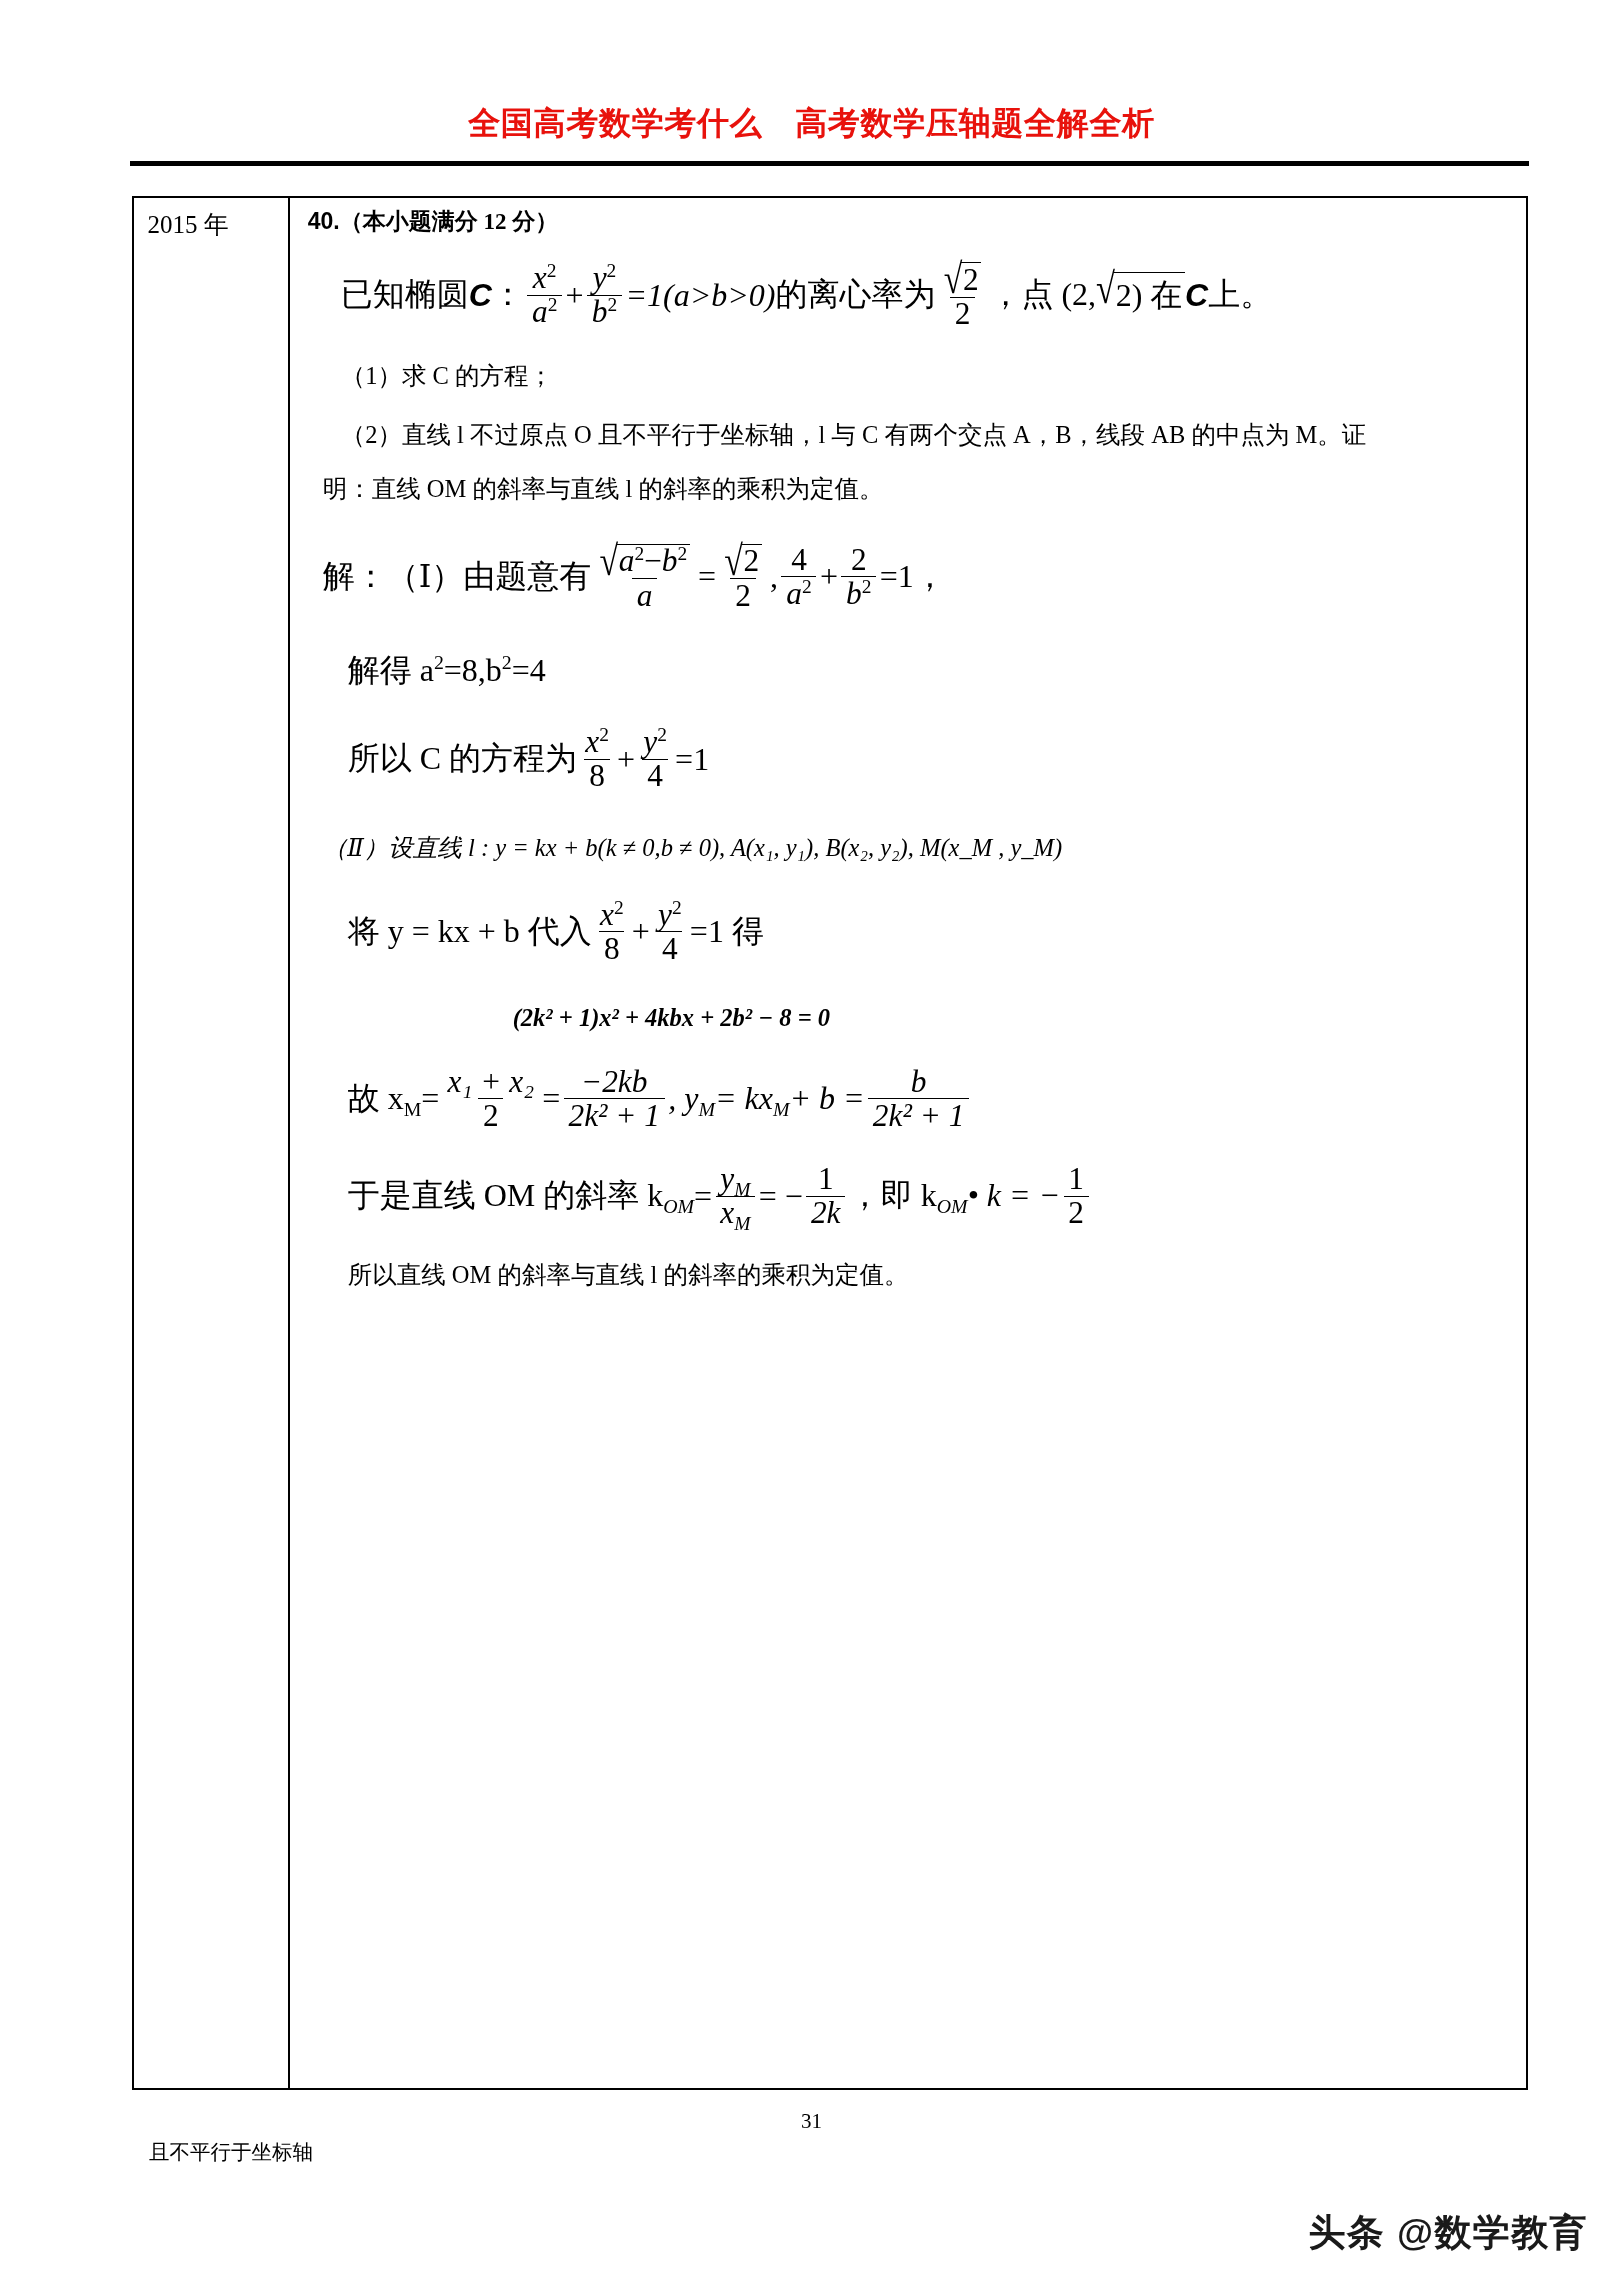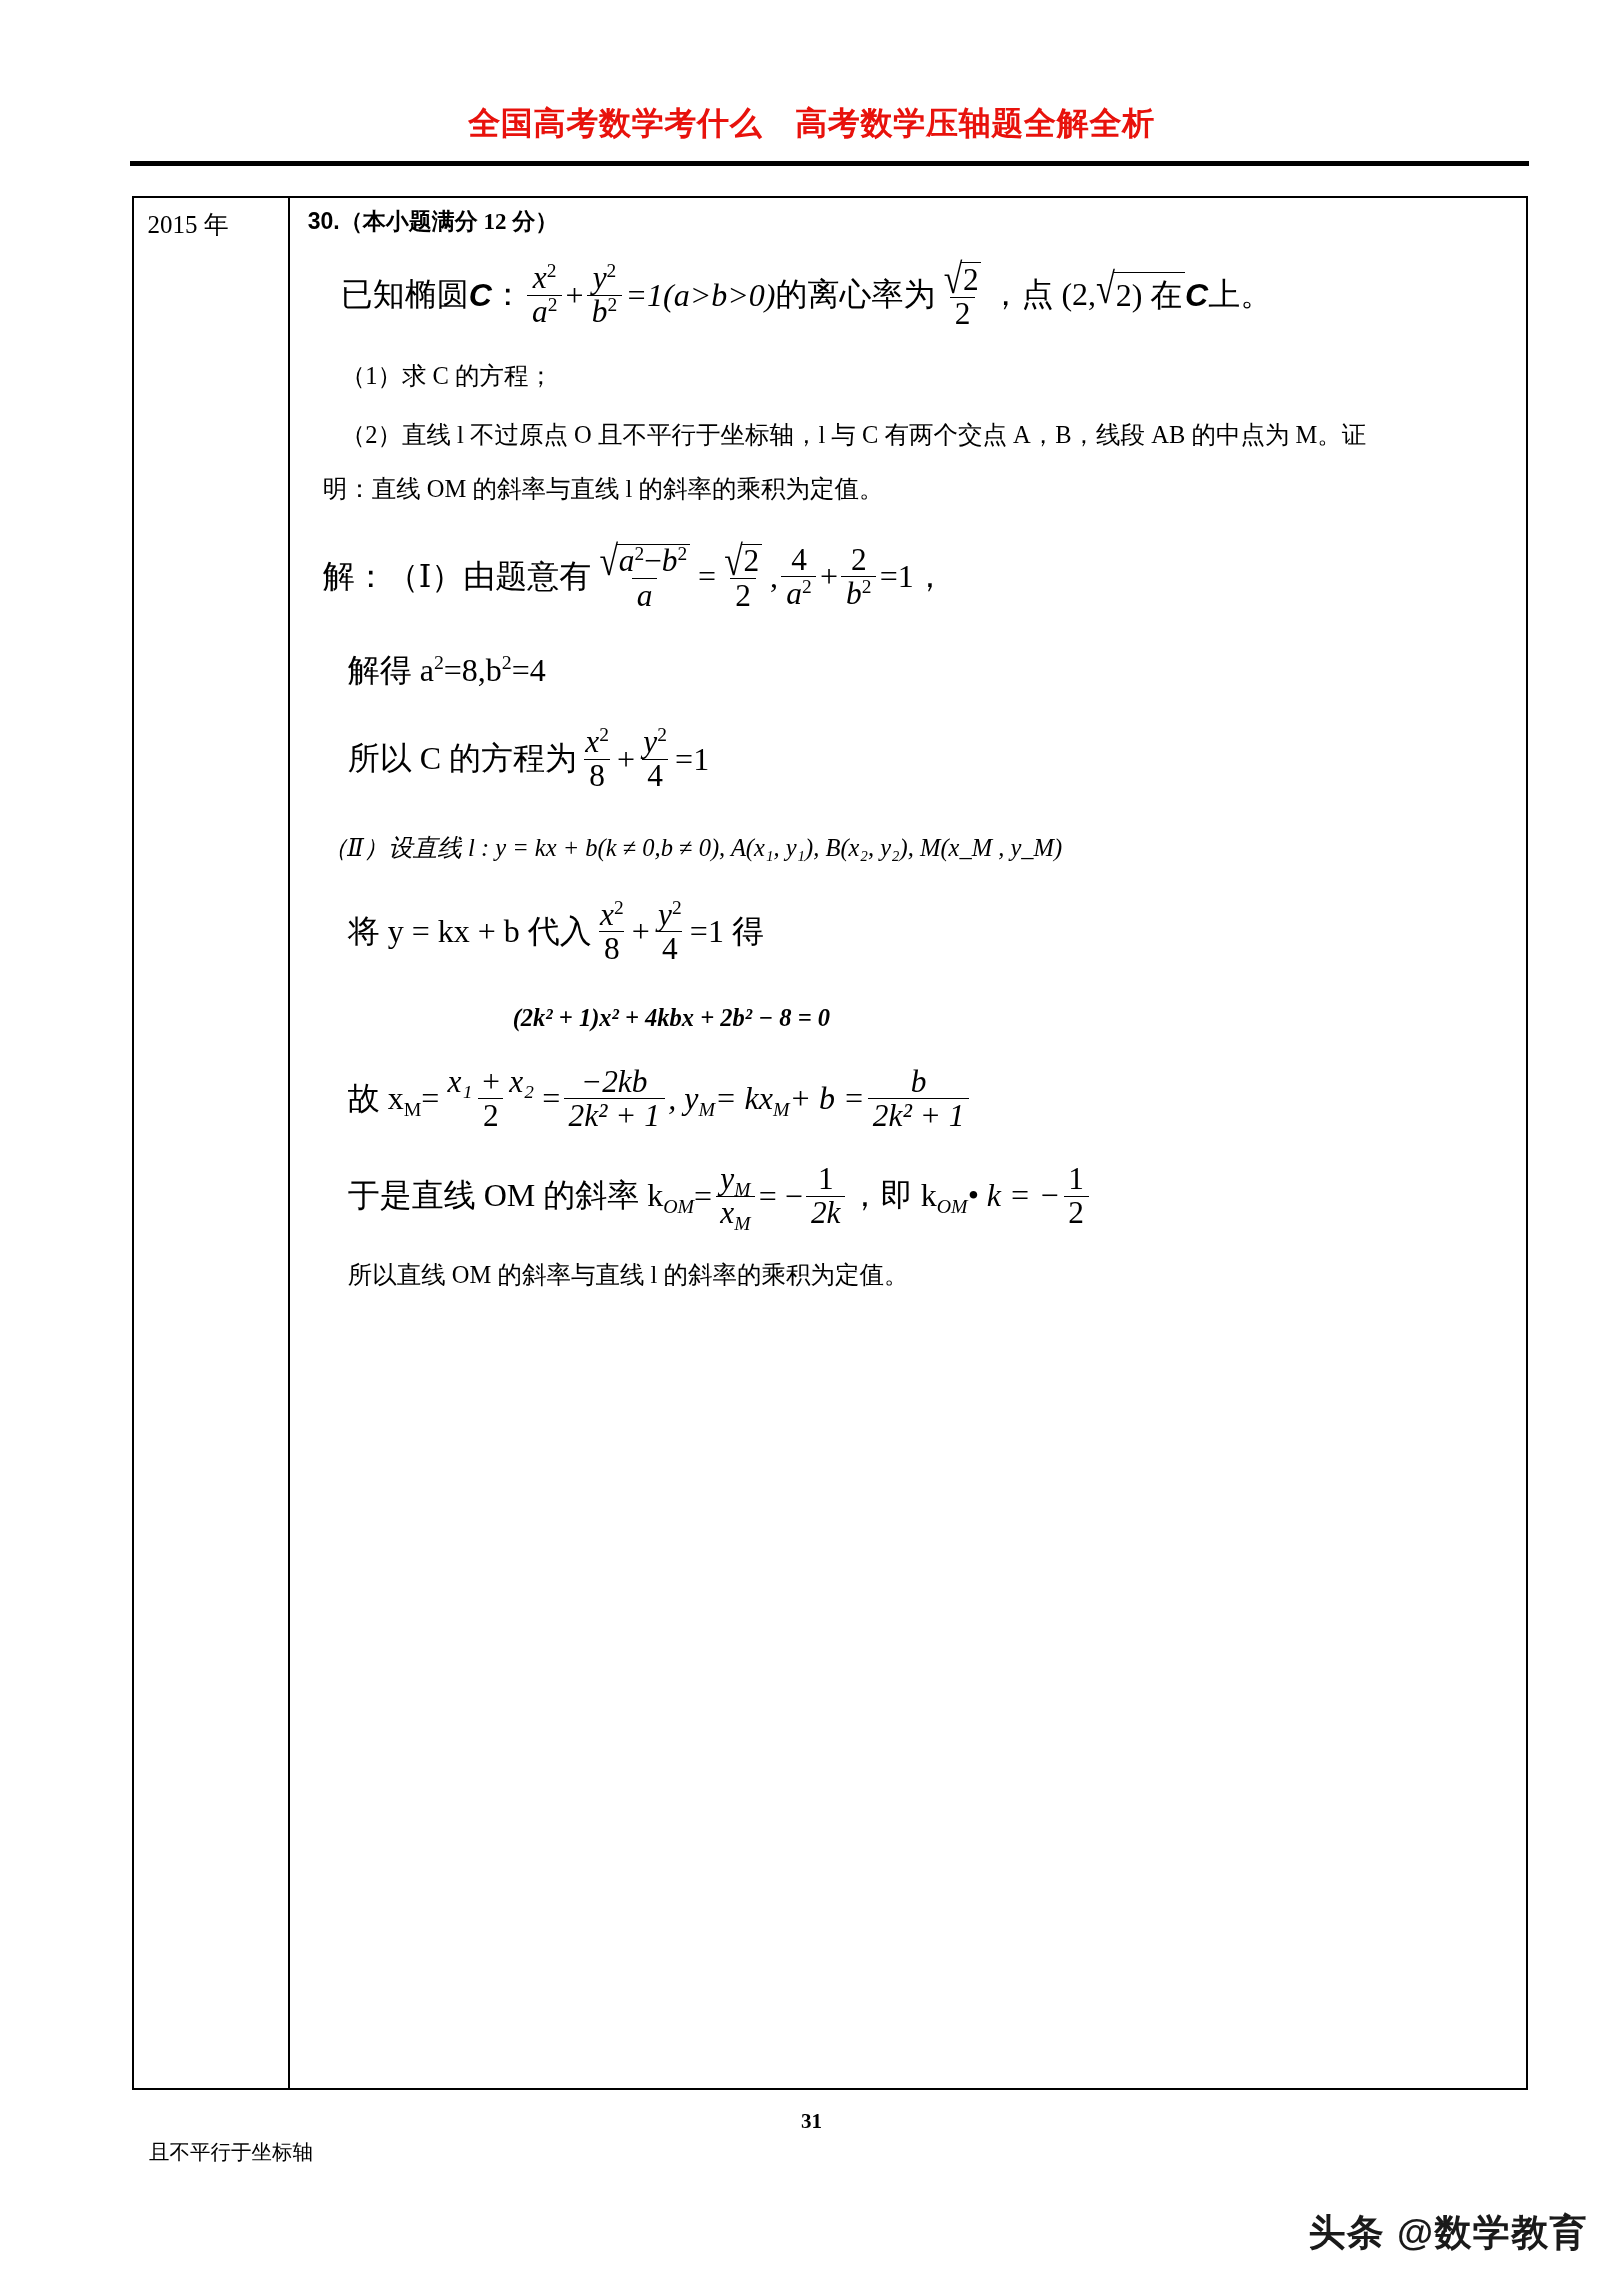--- a/index.html
+++ b/index.html
@@ -136,21 +136,20 @@
   }
 
   
   .page-number {
     position: absolute;
     left: 0; top: 2109px;
     width: 1623px;
     text-align: center;
     font-size: 21px;
     font-family: "Liberation Serif","DejaVu Serif",serif;
-    font-weight: bold;
   }
   .source-note {
     position: absolute;
     left: 149px; top: 2138px;
     font-size: 20.5px;
     font-family: "Liberation Serif","DejaVu Serif",serif;
     white-space: nowrap;
   }
   .watermark {
     position: absolute;
@@ -174,21 +173,21 @@
 
 <div class="exam-table">
 
   <div class="col-year">
     <div class="year-label">2015 年</div>
   </div>
 
   <div class="col-body">
 
     <div class="line q-head" style="margin-top:2.7px;">
-      <span>30.</span><span class="cn">（本小题满分 12 分）</span>
+      <span>40.</span><span class="cn">（本小题满分 12 分）</span>
     </div>
 
     <div class="mathline indent1" style="margin-top:27px;">
       <span class="cn">已知椭圆 </span>
       <span class="bi">C</span>
       <span class="cn">：</span>
       <span class="frac">
         <span class="num"><span class="it">x</span><sup class="e">2</sup></span>
         <span class="den"><span class="it">a</span><sup class="e">2</sup></span>
       </span>

